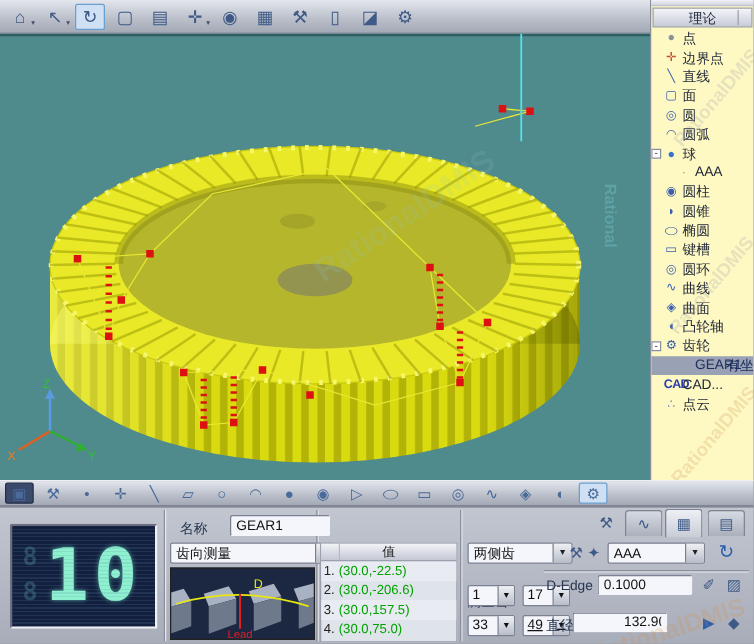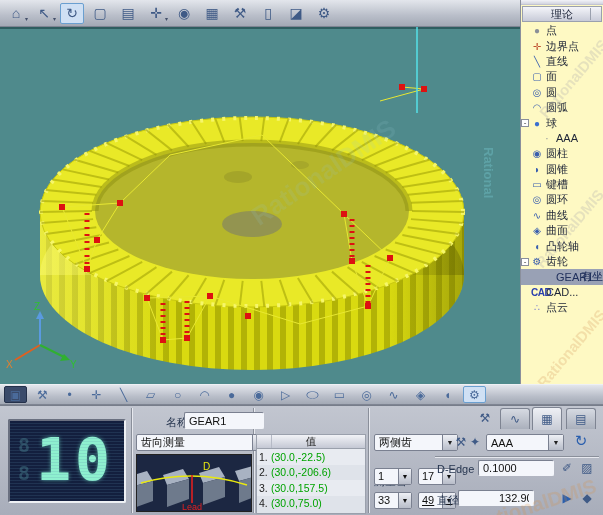--- a/index.html
+++ b/index.html
@@ -374,20 +374,24 @@
         </div>
         <div class="tree-row">
           <span class="t-icon" style="color: rgb(58, 95, 174);">◉</span>
           <span>圆柱</span>
         </div>
         <div class="tree-row">
           <span class="t-icon" style="color: rgb(58, 95, 174);">◗</span>
           <span>圆锥</span>
         </div>
         <div class="tree-row">
+          <span class="t-icon squash" style="color: rgb(58, 95, 174);">◯</span>
+          <span>椭圆</span>
+        </div>
+        <div class="tree-row">
           <span class="t-icon" style="color: rgb(58, 95, 174);">▭</span>
           <span>键槽</span>
         </div>
         <div class="tree-row">
           <span class="t-icon" style="color: rgb(58, 95, 174);">◎</span>
           <span>圆环</span>
         </div>
         <div class="tree-row">
           <span class="t-icon" style="color: rgb(58, 95, 174);">∿</span>
           <span>曲线</span>
@@ -487,21 +491,21 @@
     <div class="vline" style="left:368px"></div>
     <div class="hline" style="left:435px; right:4px; top:50px"></div>
 
     <div id="lcd">
       <div class="ghost"><span>8</span><br>
                          <span>8</span></div>
       <div class="digits">10</div>
       <div class="scan"></div>
     </div>
 
-    <div class="panel-label" style="left:166px; top:9px">名称</div>
+    <div class="panel-label" style="left:144px; top:9px">名称</div>
     <input class="textbox" style="left: 184px; top: 6px; width: 80px;" value="GEAR1">
 
     <div class="dropdown" style="left:136px; top:28px; width:132px">
       <span class="val">齿向测量</span>
       <span class="arrow-btn">▼</span>
     </div>
 
     <div id="preview-box">
       <svg width="114" height="56" viewBox="0 0 114 56">
         <g>

